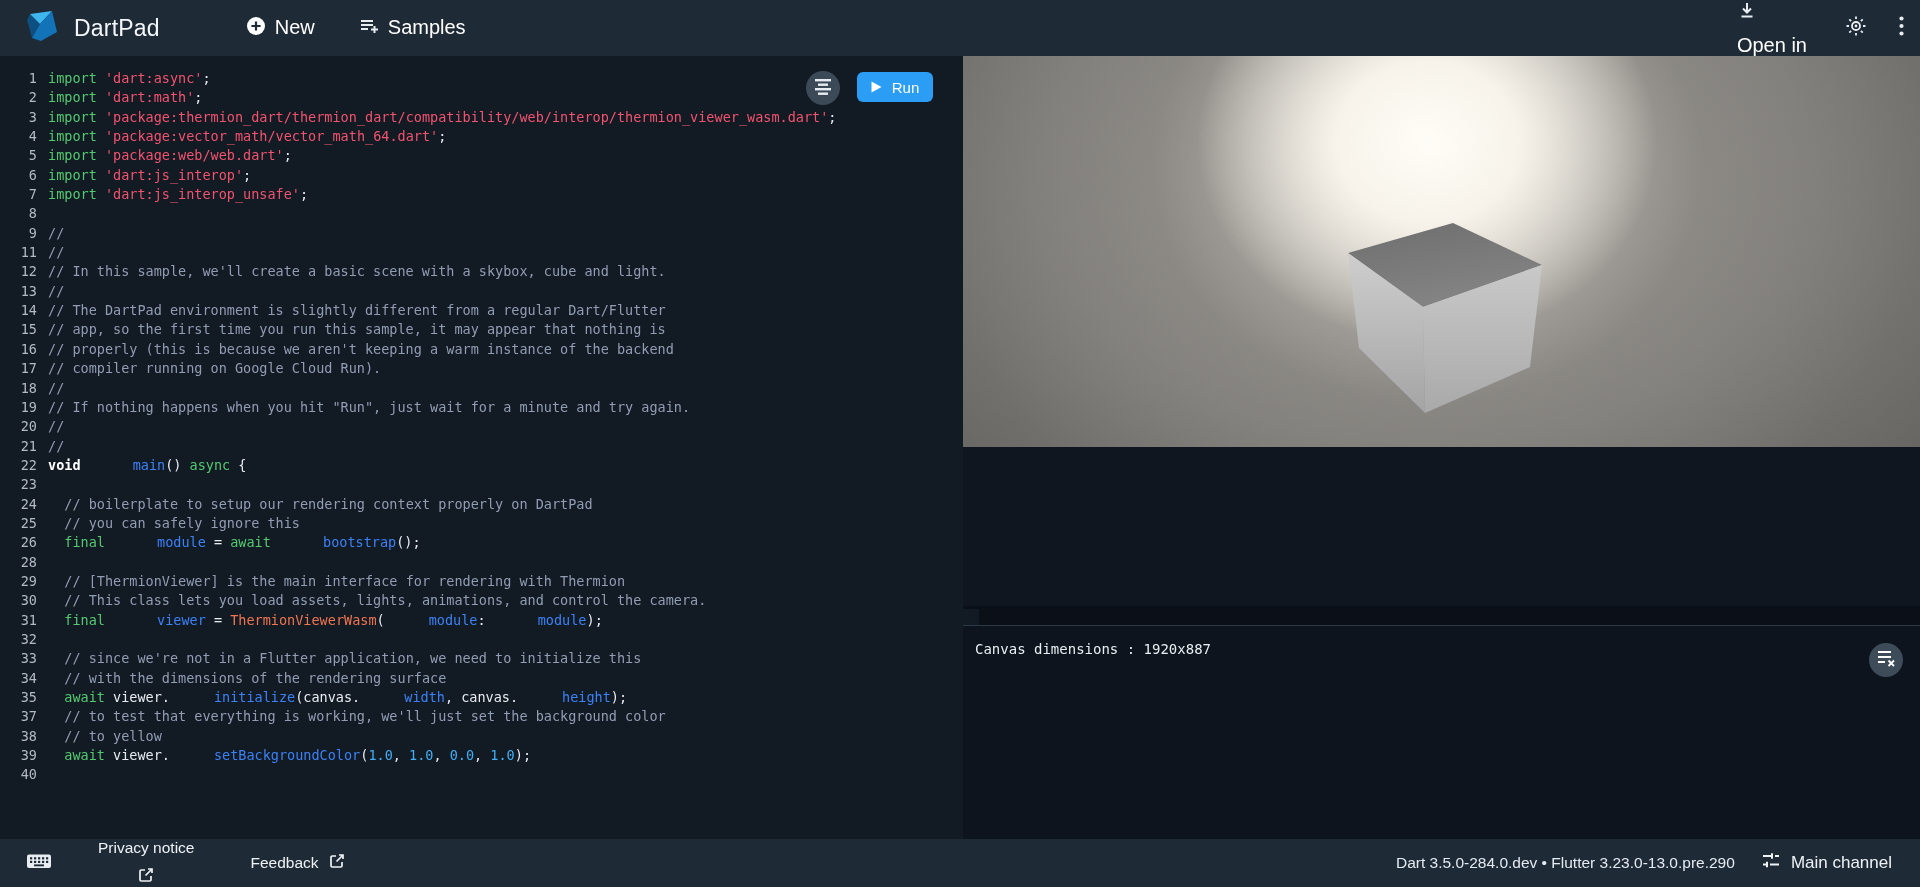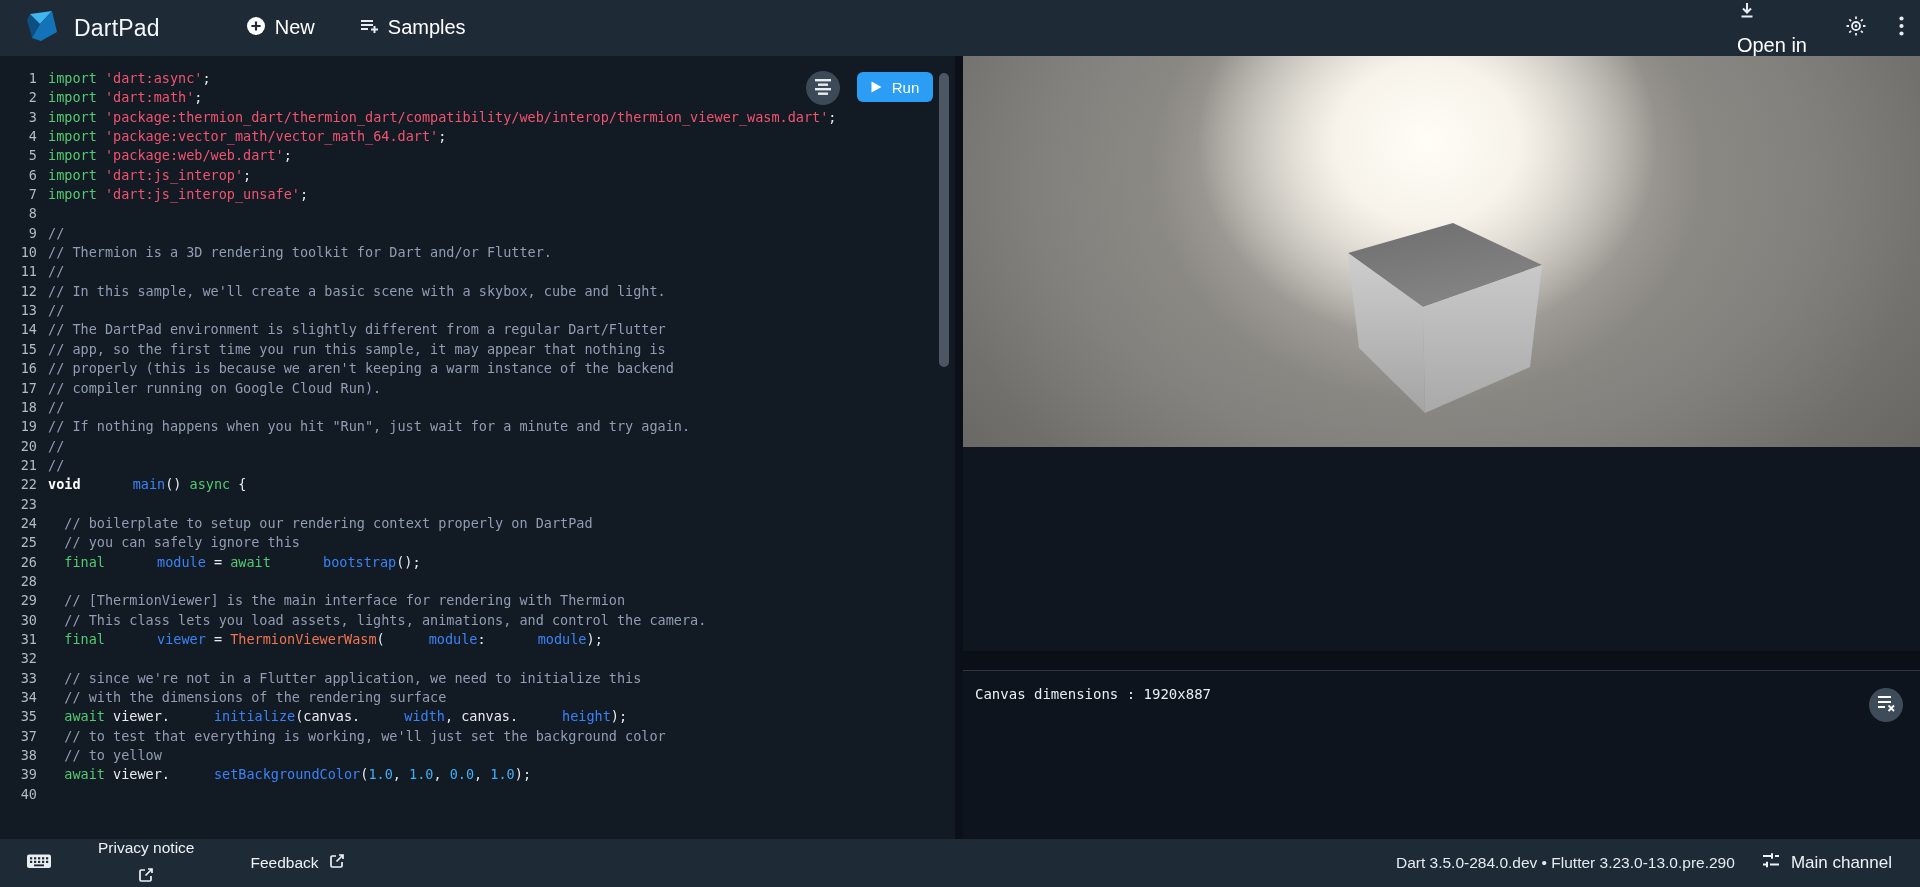--- a/index.html
+++ b/index.html
@@ -19,21 +19,21 @@
   .tb-btn.new{margin-left:86px;}
   .tb-btn.samples{margin-left:44px;}
   .tb-right{margin-left:auto;display:flex;align-items:center;}
   .tb-btn.openin{margin-left:0;flex-direction:column;}
   .icon-btn{display:flex;align-items:center;justify-content:center;cursor:pointer;}
   .icon-btn.sun{margin-left:38px;}
   .icon-btn.kebab{margin-left:32px;}
   
   .main{position:absolute;top:56px;bottom:48px;left:0;right:0;}
   .editor-pane{
-    position:absolute;left:0;top:0;bottom:0;width:955px;background:#121a24;overflow:hidden;
+    position:absolute;left:0;top:0;bottom:0;width:955px;background:#121a24;overflow:hidden;padding-left:24px;
   }
   .code-area{position:absolute;inset:0;padding-top:13px;
     font-family:"DejaVu Sans Mono",monospace;font-size:13.5px;line-height:19.35px;}
   .code-line{height:19.35px;white-space:pre;}
   .ln{display:inline-block;width:37px;text-align:right;color:#b2bac4;}
   .lc{margin-left:11px;}
   .tok-kw{color:#53ca70;}
   .tok-str{color:#f2536e;}
   .tok-cmt{color:#919db3;}
   .tok-var{color:#3b82f6;margin-left:44px;}
@@ -60,21 +60,21 @@
     position:relative;height:391px;overflow:hidden;
     background:
       radial-gradient(ellipse 230px 200px at 48.5% 22%, #fffdf7 0%, #f7f3ea 40%, rgba(235,231,222,0) 100%),
       radial-gradient(ellipse 500px 430px at 48.5% 28%, rgba(219,215,207,.85) 0%, rgba(150,148,143,.35) 55%, rgba(120,118,114,0) 100%),
       radial-gradient(ellipse 980px 640px at 48.5% 34%, #96938d 0%, #7e7c78 40%, #5f5d5a 75%, #4a4947 100%);
   }
   .viewport svg{position:absolute;inset:0;}
   .filler{flex:1;background:#10161f;}
   .spacer{height:3px;background:#0b1018;}
   .console{
-    position:relative;height:169px;background:#0e141d;border-top:1px solid #2c3846;
+    position:relative;height:214px;background:#0e141d;border-top:1px solid #2c3846;
     box-sizing:border-box;padding:13px 12px;margin-top:16px;
   }
   .console-line{font-family:"DejaVu Sans Mono",monospace;font-size:14px;line-height:20px;color:#e9eef3;white-space:pre;}
   .clear-btn{
     position:absolute;right:17px;top:17px;width:34px;height:34px;border-radius:50%;
     background:#3e4c5a;display:flex;align-items:center;justify-content:center;cursor:pointer;
   }
   
   .bottombar{
     position:absolute;left:0;right:0;bottom:0;height:48px;background:#1e2a36;
@@ -160,21 +160,20 @@
       <div>
           <div class="code-line"><span class="ln">1</span><span class="lc"><span class="tok-kw">import</span><span class="tok-pln"> </span><span class="tok-str">'dart:async'</span><span class="tok-pln">;</span></span></div>
           <div class="code-line"><span class="ln">2</span><span class="lc"><span class="tok-kw">import</span><span class="tok-pln"> </span><span class="tok-str">'dart:math'</span><span class="tok-pln">;</span></span></div>
           <div class="code-line"><span class="ln">3</span><span class="lc"><span class="tok-kw">import</span><span class="tok-pln"> </span><span class="tok-str">'package:thermion_dart/thermion_dart/compatibility/web/interop/thermion_viewer_wasm.dart'</span><span class="tok-pln">;</span></span></div>
           <div class="code-line"><span class="ln">4</span><span class="lc"><span class="tok-kw">import</span><span class="tok-pln"> </span><span class="tok-str">'package:vector_math/vector_math_64.dart'</span><span class="tok-pln">;</span></span></div>
           <div class="code-line"><span class="ln">5</span><span class="lc"><span class="tok-kw">import</span><span class="tok-pln"> </span><span class="tok-str">'package:web/web.dart'</span><span class="tok-pln">;</span></span></div>
           <div class="code-line"><span class="ln">6</span><span class="lc"><span class="tok-kw">import</span><span class="tok-pln"> </span><span class="tok-str">'dart:js_interop'</span><span class="tok-pln">;</span></span></div>
           <div class="code-line"><span class="ln">7</span><span class="lc"><span class="tok-kw">import</span><span class="tok-pln"> </span><span class="tok-str">'dart:js_interop_unsafe'</span><span class="tok-pln">;</span></span></div>
           <div class="code-line"><span class="ln">8</span><span class="lc"></span></div>
           <div class="code-line"><span class="ln">9</span><span class="lc"><span class="tok-cmt">//</span></span></div>
-          <div class="code-line"><span class="ln">10</span><span class="lc"><span class="tok-cmt">// Thermion is a 3D rendering toolkit for Dart and/or Flutter.</span></span></div>
           <div class="code-line"><span class="ln">11</span><span class="lc"><span class="tok-cmt">//</span></span></div>
           <div class="code-line"><span class="ln">12</span><span class="lc"><span class="tok-cmt">// In this sample, we'll create a basic scene with a skybox, cube and light.</span></span></div>
           <div class="code-line"><span class="ln">13</span><span class="lc"><span class="tok-cmt">//</span></span></div>
           <div class="code-line"><span class="ln">14</span><span class="lc"><span class="tok-cmt">// The DartPad environment is slightly different from a regular Dart/Flutter</span></span></div>
           <div class="code-line"><span class="ln">15</span><span class="lc"><span class="tok-cmt">// app, so the first time you run this sample, it may appear that nothing is</span></span></div>
           <div class="code-line"><span class="ln">16</span><span class="lc"><span class="tok-cmt">// properly (this is because we aren't keeping a warm instance of the backend</span></span></div>
           <div class="code-line"><span class="ln">17</span><span class="lc"><span class="tok-cmt">// compiler running on Google Cloud Run).</span></span></div>
           <div class="code-line"><span class="ln">18</span><span class="lc"><span class="tok-cmt">//</span></span></div>
           <div class="code-line"><span class="ln">19</span><span class="lc"><span class="tok-cmt">// If nothing happens when you hit "Run", just wait for a minute and try again.</span></span></div>
           <div class="code-line"><span class="ln">20</span><span class="lc"><span class="tok-cmt">//</span></span></div>

